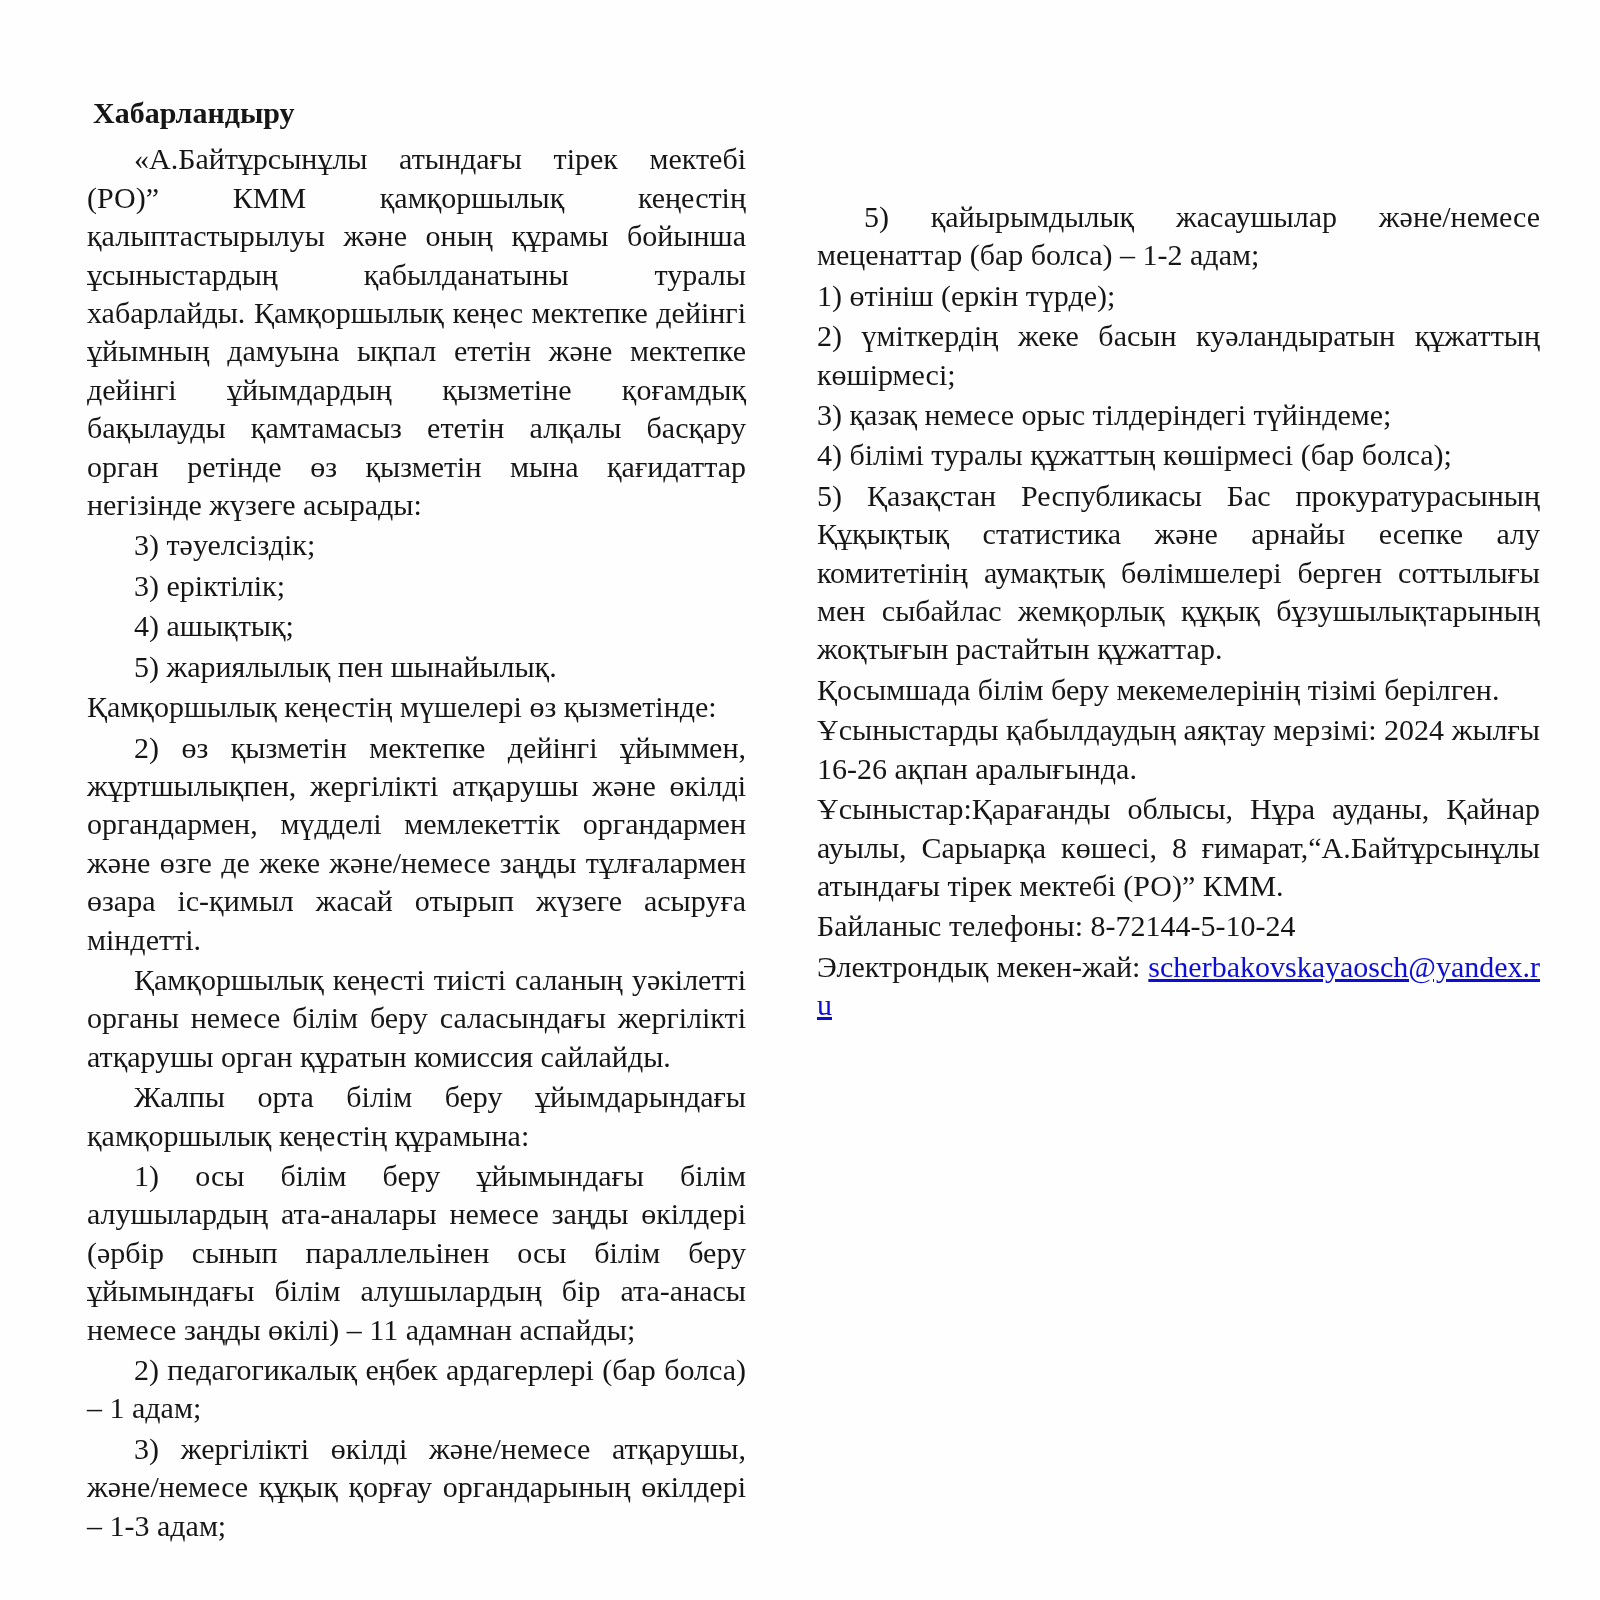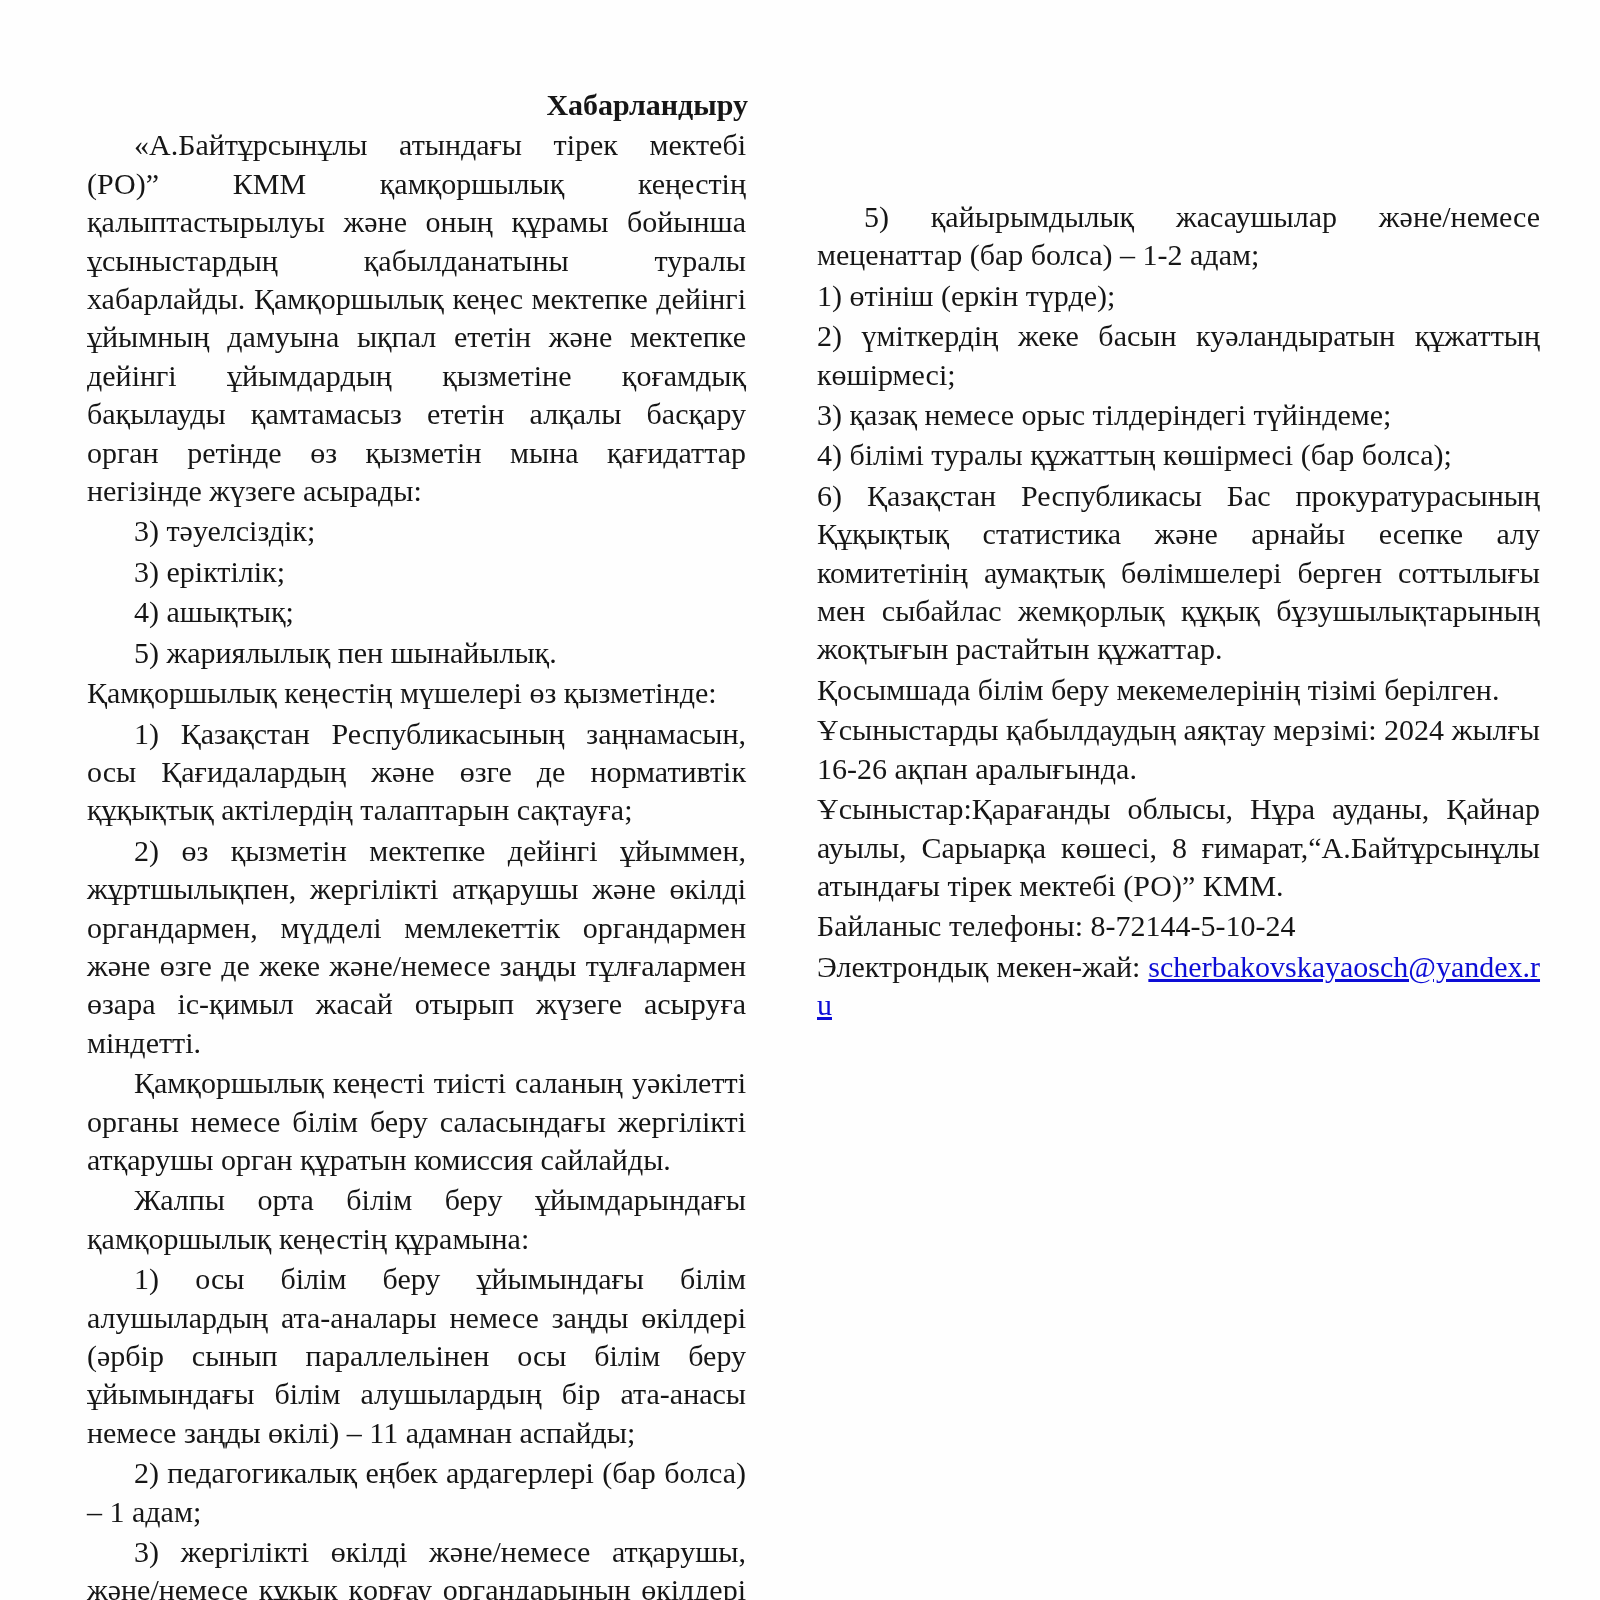--- a/index.html
+++ b/index.html
@@ -30,22 +30,22 @@
     top: 86px;
     width: 663px;
   }
   .col-right {
     left: 815px;
     top: 196px;
     width: 727px;
     font-family: Liberation Serif, serif;
   }
   .doc-title {
-    margin: 0;
-    text-align: right;
+    margin: 8px;
+    text-align: left;
     font-weight: bold;
     font-size: 30px;
     line-height: 38.4px;
   }
   .col p.para {
     margin: 2px;
     text-align: justify;
   }
   p.indent {
     text-indent: 47px;
@@ -67,38 +67,37 @@
 
   <div class="col col-left">
     <p class="doc-title">Хабарландыру</p>
     <div>
         <p class="para indent"><span>«А.Байтұрсынұлы атындағы тірек мектебі (РО)” КММ қамқоршылық кеңестің қалыптастырылуы және оның құрамы бойынша ұсыныстардың қабылданатыны туралы хабарлайды. Қамқоршылық кеңес мектепке дейінгі ұйымның дамуына ықпал ететін және мектепке дейінгі ұйымдардың қызметіне қоғамдық бақылауды қамтамасыз ететін алқалы басқару орган ретінде өз қызметін мына қағидаттар негізінде жүзеге асырады:</span></p>
         <p class="para indent"><span>3) тәуелсіздік;</span></p>
         <p class="para indent"><span>3) еріктілік;</span></p>
         <p class="para indent"><span>4) ашықтық;</span></p>
         <p class="para indent"><span>5) жариялылық пен шынайылық.</span></p>
         <p class="para"><span>Қамқоршылық кеңестің мүшелері өз қызметінде:</span></p>
-        <p class="para indent"><span>1) Қазақстан Республикасының заңнамасын, осы Қағидалардың және өзге де нормативтік құқықтық актілердің талаптарын сақтауға;</span></p>
         <p class="para indent"><span>2) өз қызметін мектепке дейінгі ұйыммен, жұртшылықпен, жергілікті атқарушы және өкілді органдармен, мүдделі мемлекеттік органдармен және өзге де жеке және/немесе заңды тұлғалармен өзара іс-қимыл жасай отырып жүзеге асыруға міндетті.</span></p>
         <p class="para indent"><span>Қамқоршылық кеңесті тиісті саланың уәкілетті органы немесе білім беру саласындағы жергілікті атқарушы орган құратын комиссия сайлайды.</span></p>
         <p class="para indent"><span>Жалпы орта білім беру ұйымдарындағы қамқоршылық кеңестің құрамына:</span></p>
         <p class="para indent"><span>1) осы білім беру ұйымындағы білім алушылардың ата-аналары немесе заңды өкілдері (әрбір сынып параллельінен осы білім беру ұйымындағы білім алушылардың бір ата-анасы немесе заңды өкілі) – 11 адамнан аспайды;</span></p>
         <p class="para indent"><span>2) педагогикалық еңбек ардагерлері (бар болса) – 1 адам;</span></p>
         <p class="para indent"><span>3) жергілікті өкілді және/немесе атқарушы, және/немесе құқық қорғау органдарының өкілдері – 1-3 адам;</span></p>
       </div>
   </div>
 
   <div class="col col-right">
     <div>
         <p class="para indent"><span>5) қайырымдылық жасаушылар және/немесе меценаттар (бар болса) – 1-2 адам;</span></p>
         <p class="para"><span>1) өтініш (еркін түрде);</span></p>
         <p class="para"><span>2) үміткердің жеке басын куәландыратын құжаттың көшірмесі;</span></p>
         <p class="para"><span>3) қазақ немесе орыс тілдеріндегі түйіндеме;</span></p>
         <p class="para"><span>4) білімі туралы құжаттың көшірмесі (бар болса);</span></p>
-        <p class="para"><span>6) Қазақстан Республикасы Бас прокуратурасының Құқықтық статистика және арнайы есепке алу комитетінің аумақтық бөлімшелері берген соттылығы мен сыбайлас жемқорлық құқық бұзушылықтарының жоқтығын растайтын құжаттар.</span></p>
+        <p class="para"><span>5) Қазақстан Республикасы Бас прокуратурасының Құқықтық статистика және арнайы есепке алу комитетінің аумақтық бөлімшелері берген соттылығы мен сыбайлас жемқорлық құқық бұзушылықтарының жоқтығын растайтын құжаттар.</span></p>
         <p class="para"><span>Қосымшада білім беру мекемелерінің тізімі берілген.</span></p>
         <p class="para"><span>Ұсыныстарды қабылдаудың аяқтау мерзімі: 2024 жылғы 16-26 ақпан аралығында.</span></p>
         <p class="para"><span>Ұсыныстар:Қарағанды облысы, Нұра ауданы, Қайнар ауылы, Сарыарқа көшесі, 8 ғимарат,“А.Байтұрсынұлы атындағы тірек мектебі (РО)” КММ.</span></p>
         <p class="para"><span>Байланыс телефоны: 8-72144-5-10-24</span></p>
         <p class="para"><span>Электрондық мекен-жай:</span> <a class="email" href="#">scherbakovskayaosch@yandex.ru</a></p>
       </div>
   </div>
 
 </div>
 

